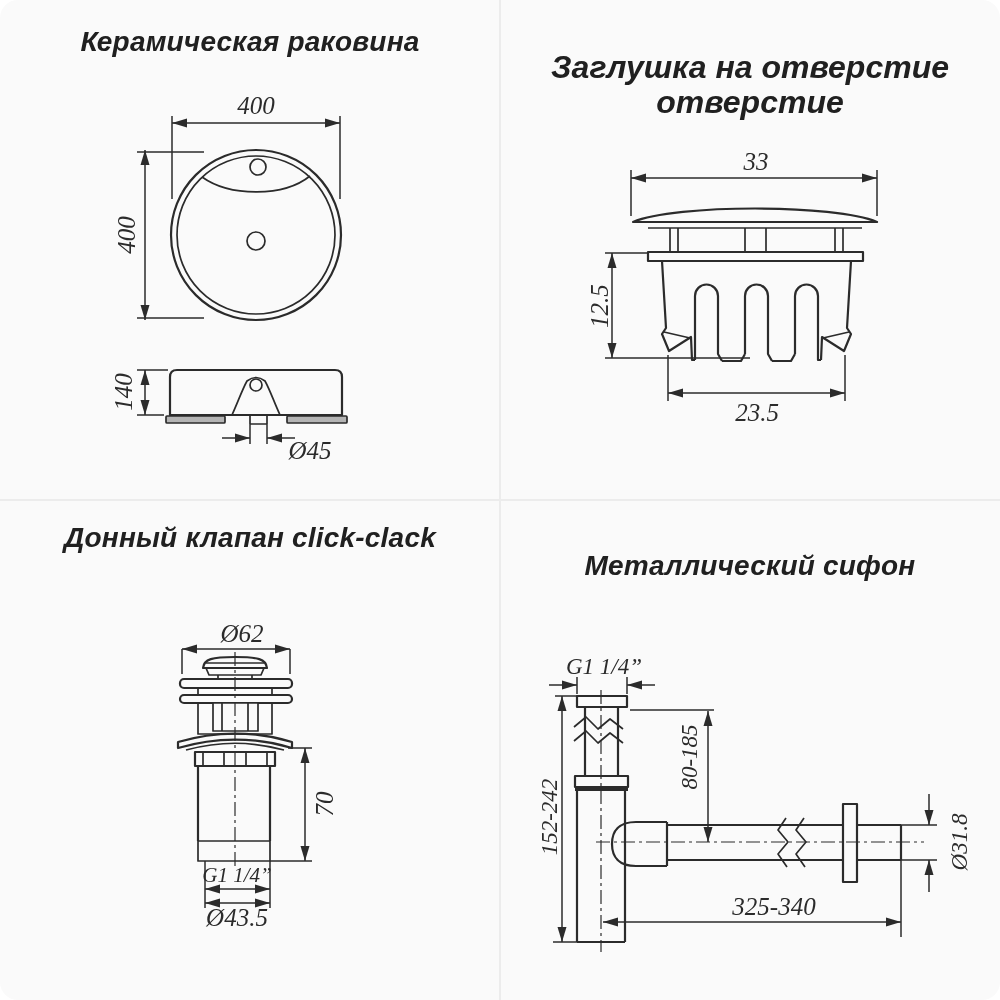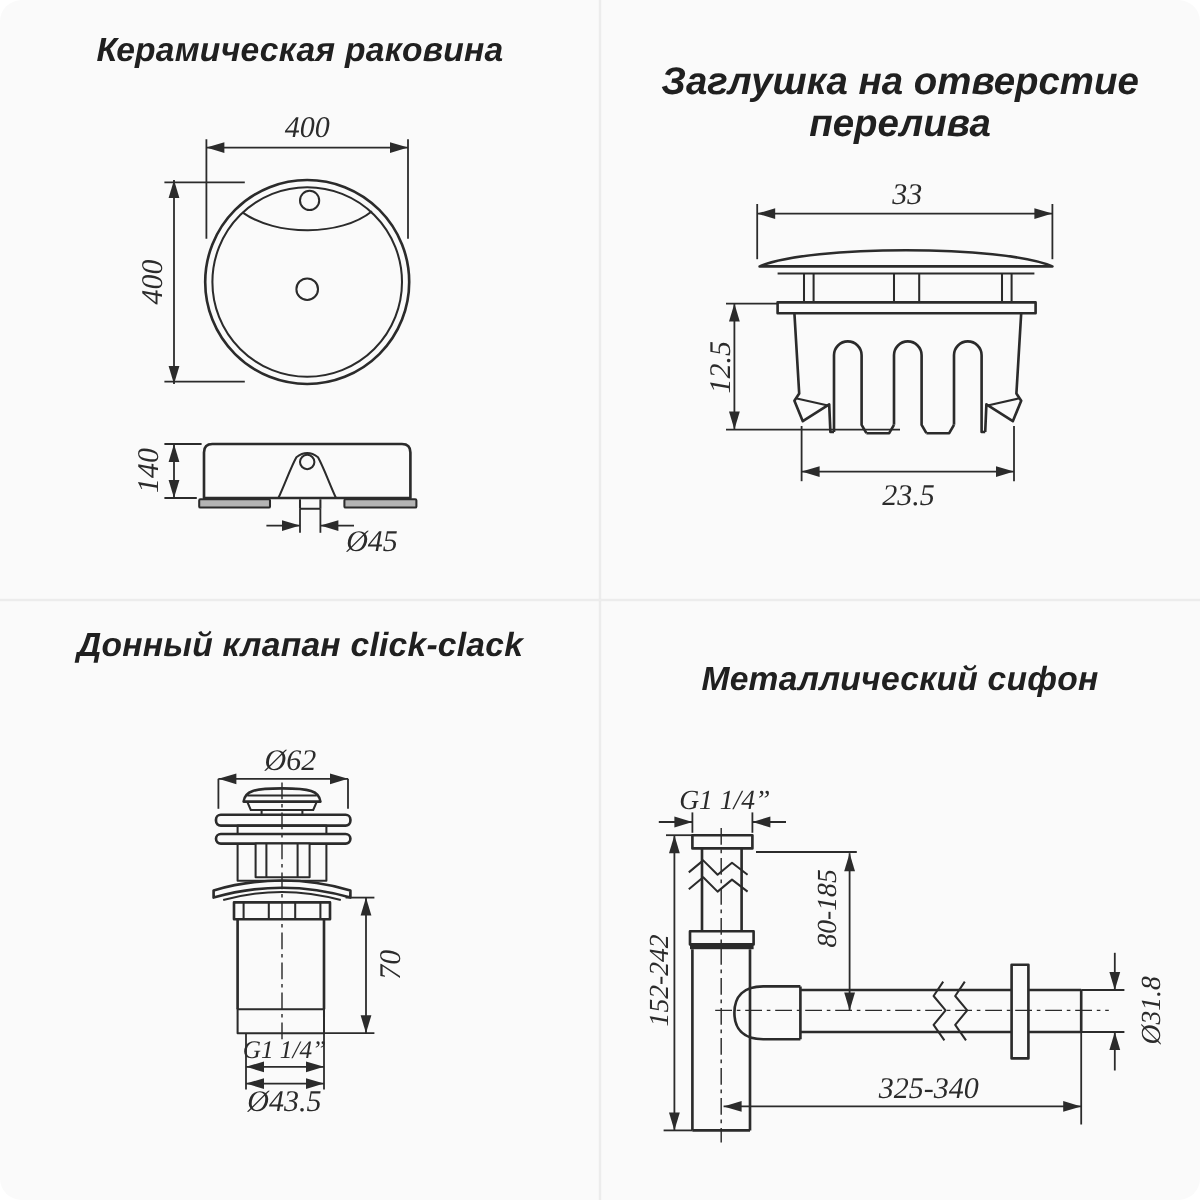--- a/index.html
+++ b/index.html
@@ -82,21 +82,21 @@
         <line class="d" x1="222" y1="438" x2="250" y2="438" marker-end="url(#ah)"></line>
         <line class="d" x1="295" y1="438" x2="267" y2="438" marker-end="url(#ah)"></line>
         <text class="dim" x="310" y="459" text-anchor="middle">Ø45</text>
       </g>
     </svg>
   </section>
 
   <section class="quad" id="q2">
     <div class="title2">
       <div>Заглушка на отверстие</div>
-      <div>перелива</div>
+      <div>отверстие</div>
     </div>
     <svg class="draw" width="500" height="500" viewBox="0 0 500 500">
       <g>
         <path class="o" d="M133,222 C175,204 335,204 377,222 Z"></path>
         <line class="o2" x1="148" y1="228" x2="362" y2="228"></line>
         <path class="o2" d="M170,228 L170,252 M178,228 L178,252 M245,228 L245,252 M266,228 L266,252 M335,228 L335,252 M343,228 L343,252"></path>
         <rect class="o" x="148" y="252" width="215" height="9"></rect>
         <path class="o" d="M162,261 L166,328 L162,334 L169,351 L191,337 L192,360 L195,360"></path>
         <path class="o2" d="M164,332 L190,338"></path>
         <path class="o" d="M195,360 L195,296 A11.5,11.5 0 0 1 218,296 L218,354 L222,361"></path>

